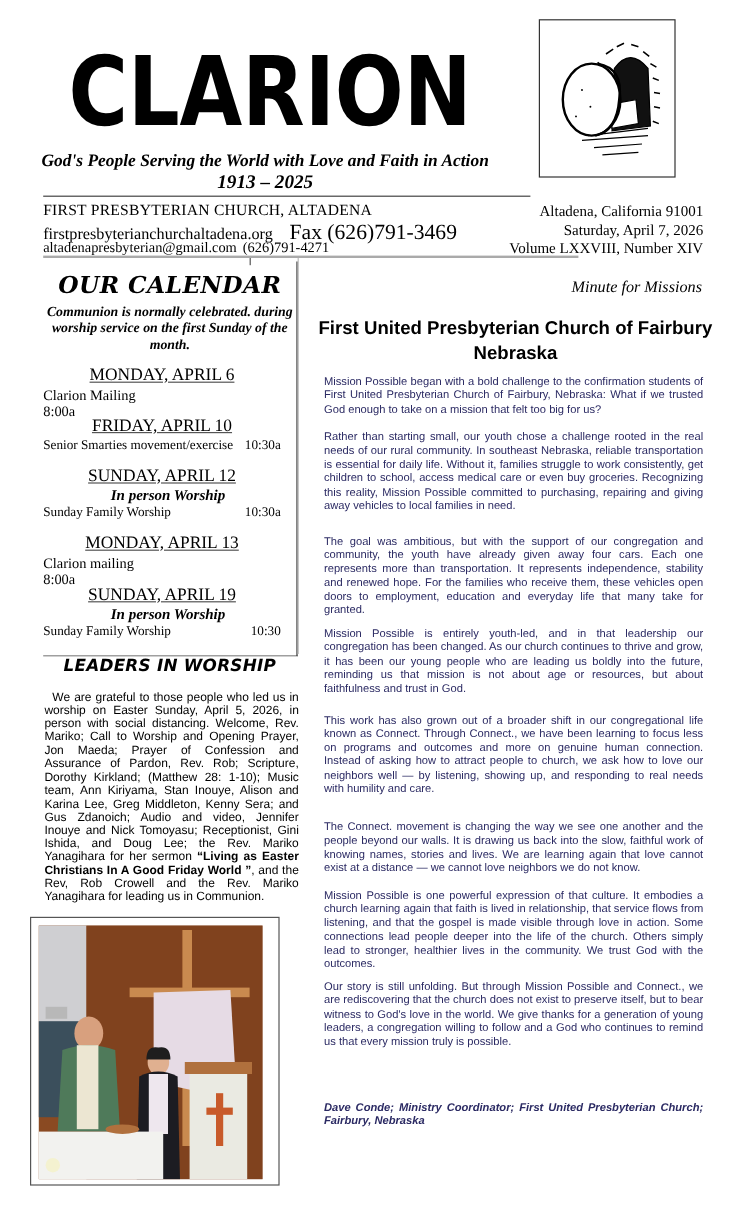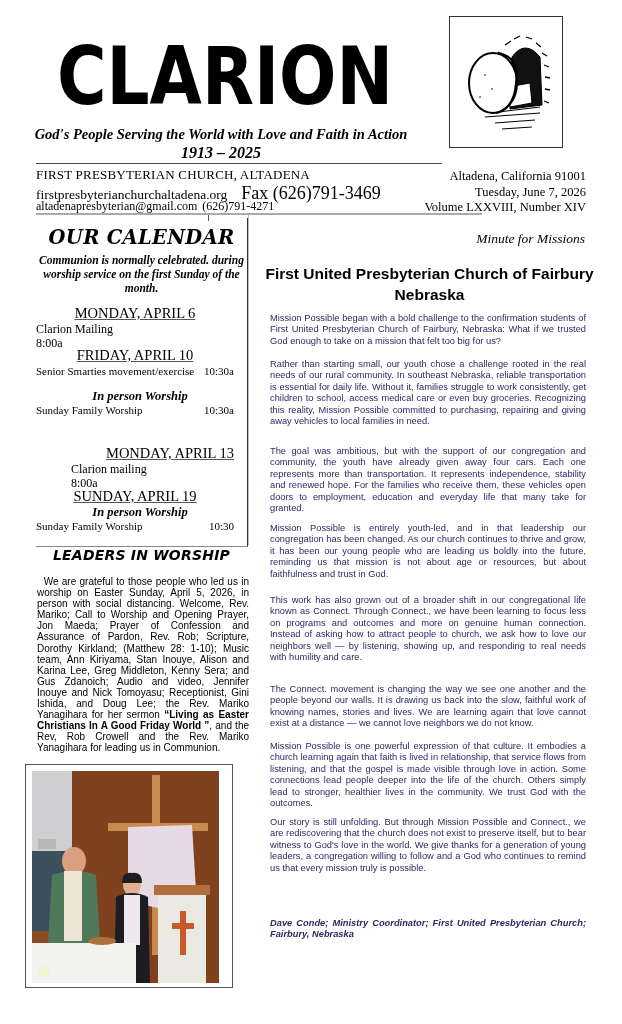--- a/index.html
+++ b/index.html
@@ -85,21 +85,21 @@
 <div id="rule1" class="abs"></div>
 
 <div id="church-name" class="abs hdr-left">FIRST PRESBYTERIAN CHURCH, ALTADENA</div>
 <div id="website" class="abs hdr-left">
   <span>firstpresbyterianchurchaltadena.org</span><span class="fax">Fax (626)791-3469</span>
 </div>
 <div id="email" class="abs hdr-left">
   <span>altadenapresbyterian@gmail.com</span><span class="phone">(626)791-4271</span>
 </div>
 <div id="city" class="abs hdr-right">Altadena, California 91001</div>
-<div id="date" class="abs hdr-right">Tuesday, June 7, 2026</div>
+<div id="date" class="abs hdr-right">Saturday, April 7, 2026</div>
 <div id="volume" class="abs hdr-right">Volume LXXVIII, Number XIV</div>
 <div id="rule2" class="abs"></div>
 <div id="rule-vtick" class="abs"></div>
 
 <div id="calendar" class="abs">
   <div id="cal-title">OUR CALENDAR</div>
   <div id="cal-note">Communion is normally celebrated. during worship service on the first Sunday of the month.</div>
 
   <div class="cal-event" style="top:87px;">
     <div class="cal-day">MONDAY, APRIL 6</div>
@@ -111,28 +111,29 @@
 
   <div class="cal-event" style="top:129px;">
     <div class="cal-day">FRIDAY, APRIL 10</div>
     <div class="cal-line">
       <span>Senior Smarties movement/exercise</span>
       <span>10:30a</span>
     </div>
   </div>
 
   <div class="cal-event" style="top:171px;">
+    <div class="cal-day">SUNDAY, APRIL 12</div>
     <div class="cal-sub">In person Worship</div>
     <div class="cal-line">
       <span>Sunday Family Worship</span>
       <span>10:30a</span>
     </div>
   </div>
 
-  <div class="cal-event" style="top:227px;margin-left:35px;">
+  <div class="cal-event" style="top:227px;">
     <div class="cal-day">MONDAY, APRIL 13</div>
     <div class="cal-line big">
       <span>Clarion mailing</span>
       <span>8:00a</span>
     </div>
   </div>
 
   <div class="cal-event" style="top:270px;">
     <div class="cal-day">SUNDAY, APRIL 19</div>
     <div class="cal-sub">In person Worship</div>

